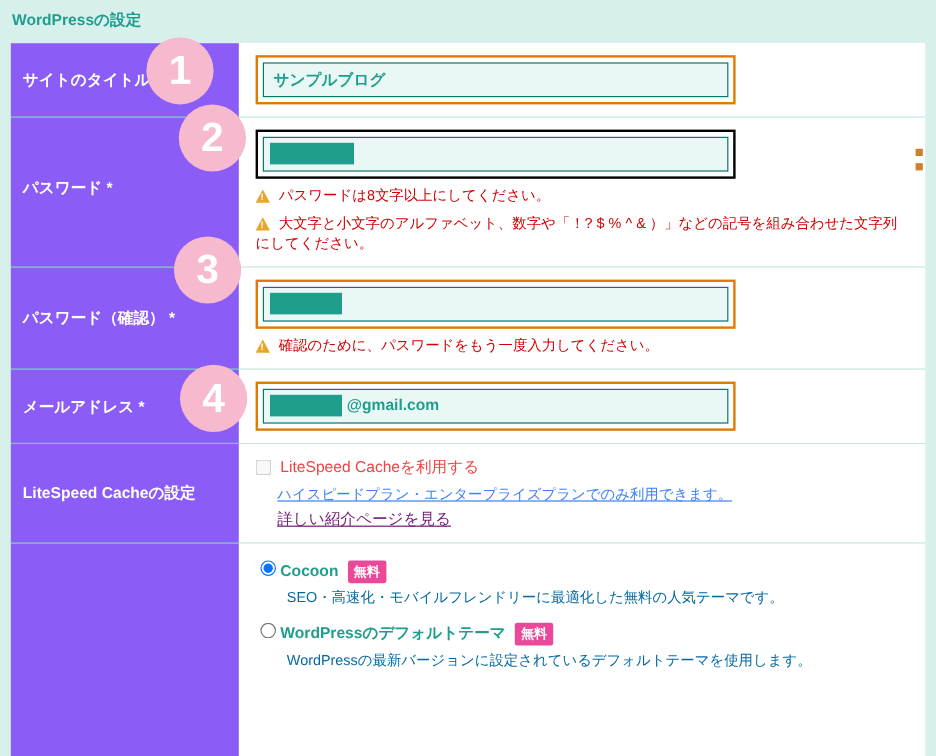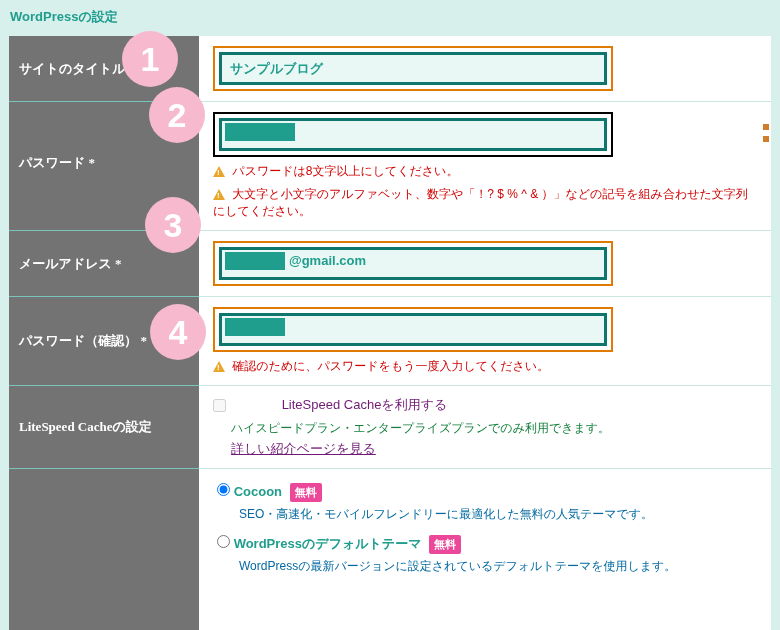--- a/index.html
+++ b/index.html
@@ -18,86 +18,85 @@
     font-size: 13px;
     padding: 8px 10px 6px 10px;
   }
   table.form {
     width: calc(100% - 18px);
     border-collapse: collapse;
     margin: 4px 9px 0 9px;
     background: #fff;
   }
   table.form td.label {
-    background: #737373;
+    background: #8b5cf6;
     color: #fff;
     font-weight: bold;
     font-size: 13px;
     width: 190px;
     padding: 16px 10px;
     vertical-align: middle;
     border-bottom: 1px solid #77c5bb;
-    font-family: Liberation Serif, serif;
   }
   table.form td.field {
     background: #fff;
     padding: 10px 12px 10px 14px;
     border-bottom: 1px solid #c9e6e1;
     vertical-align: top;
     position: relative;
   }
   .inputwrap {
     border: 2px solid #e07a00;
     padding: 4px;
     width: 400px;
     display: inline-block;
   }
   .inputwrap.black { border-color: #000; }
   .txt {
     width: 100%;
-    border: 3px solid #0f766e;
+    border: 1px solid #0f766e;
     background: #eaf8f5;
     color: #1f9d8d;
     font-weight: bold;
     font-size: 13px;
     padding: 6px 8px;
     outline: none;
   }
   .redact-bar {
     display:inline-block;
     height:18px;
     background:#1f9d8d;
     vertical-align:middle;
   }
   .hint {
     margin-top: 6px;
     font-size: 12px;
   }
   .hint.red { color: #d00000; }
-  .hint.gray { color: #15803d; }
+  .hint.gray { color: #3b82f6; text-decoration: underline; }
   .warn-icon {
     display: inline-block;
     width: 0; height: 0;
     border-left: 6px solid transparent;
     border-right: 6px solid transparent;
     border-bottom: 11px solid #e8a62a;
     position: relative;
     margin-right: 4px;
     vertical-align: middle;
   }
   .warn-icon::after {
     content: "!";
     position: absolute;
     left: -2px; top: 2px;
     font-size: 8px;
     color: #fff;
     font-weight: bold;
   }
   .cb { vertical-align: middle; margin-right: 4px; }
-  .chk-label { color: #701a75; margin-left: 48px; }
+  .chk-label { color: #ef4444; }
   .link { color: #701a75; text-decoration: underline; cursor: pointer; }
   .theme-option { margin: 4px 0 12px 4px; }
   .theme-option label { font-weight: bold; color: #1f9d8d; cursor:pointer;}
   .badge {
     display: inline-block;
     background: #ec4899;
     color: #fff;
     font-size: 11px;
     font-weight: bold;
     padding: 2px 5px;
@@ -160,49 +159,49 @@
       <span>パスワードは8文字以上にしてください。</span>
     </div>
     <div class="hint red">
       <span class="warn-icon"></span>
       <span>大文字と小文字のアルファベット、数字や「！? $ % ^ &amp; ）」などの記号を組み合わせた文字列にしてください。</span>
     </div>
   </td>
 </tr>
 
 <tr>
+  <td class="label">パスワード（確認） *</td>
+  <td class="field">
+    <div class="inputwrap">
+      <div style="position:relative">
+        <input class="txt" type="text" value=" " style="">
+        <span class="redact-bar" style="width:60px;position:absolute;left:6px;top:5px"></span>
+      </div>
+    </div>
+    <div class="hint red">
+      <span class="warn-icon"></span>
+      <span>確認のために、パスワードをもう一度入力してください。</span>
+    </div>
+  </td>
+</tr>
+
+<tr>
   <td class="label">メールアドレス *</td>
   <td class="field">
     <div class="inputwrap">
       <div style="position:relative">
         <input class="txt" type="text" value=" " style="">
         <span class="redact-bar" style="width:60px;position:absolute;left:6px;top:5px"></span>
         <span style="position:absolute;left:70px;top:6px;color:#1f9d8d;font-weight:bold">@gmail.com</span>
       </div>
     </div>
   </td>
 </tr>
 
 <tr>
-  <td class="label">パスワード（確認） *</td>
-  <td class="field">
-    <div class="inputwrap">
-      <div style="position:relative">
-        <input class="txt" type="text" value=" " style="">
-        <span class="redact-bar" style="width:60px;position:absolute;left:6px;top:5px"></span>
-      </div>
-    </div>
-    <div class="hint red">
-      <span class="warn-icon"></span>
-      <span>確認のために、パスワードをもう一度入力してください。</span>
-    </div>
-  </td>
-</tr>
-
-<tr>
   <td class="label" style="padding-top:28px;padding-bottom:28px">LiteSpeed Cacheの設定</td>
   <td class="field">
     <div>
       <input type="checkbox" class="cb" disabled="" style="">
       <span class="chk-label">LiteSpeed Cacheを利用する</span>
     </div>
     <div class="hint gray" style="margin-left:18px">ハイスピードプラン・エンタープライズプランでのみ利用できます。</div>
     <div style="margin-left:18px;margin-top:3px">
       <span class="link">詳しい紹介ページを見る</span>
     </div>

